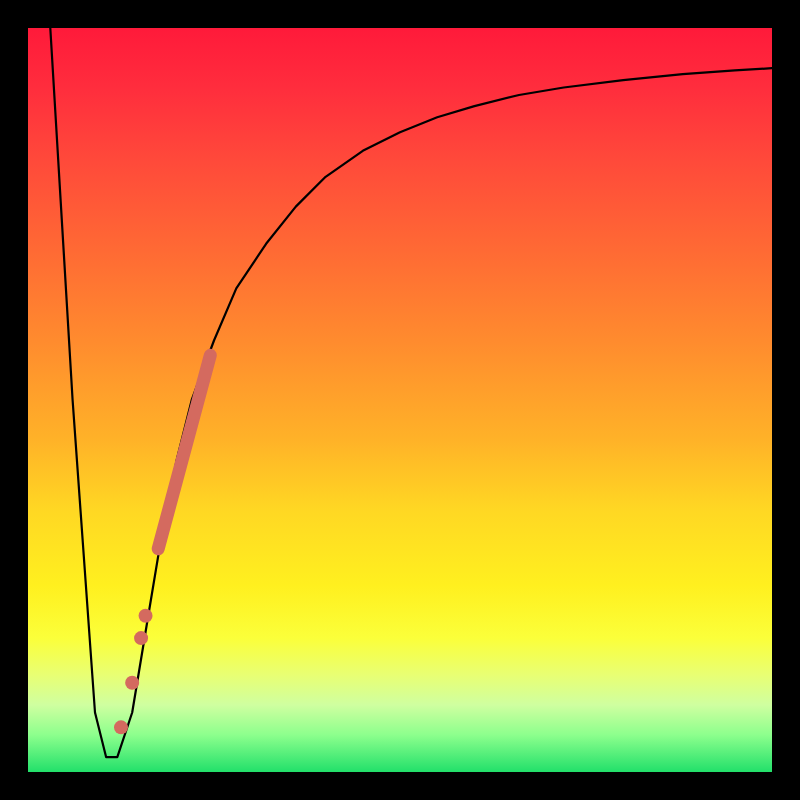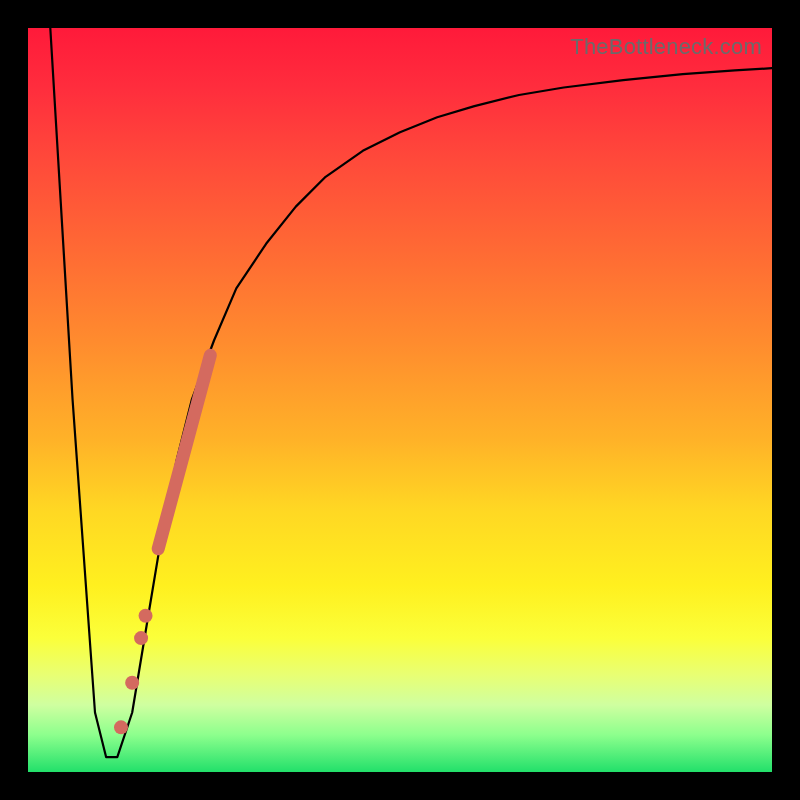--- a/index.html
+++ b/index.html
@@ -74,21 +74,20 @@
   .salmon-dot {
     fill: #d46a5f;
   }
 </style>
 </head>
 <body>
 
 <div class="frame">
   <div class="plot">
 
-    <div class="watermark">TheBottleneck.com</div>
 
     <svg class="curve" viewBox="0 0 744 744">
       <path class="curve-path" d="M22.3 0.0 L44.6 372.0 L67.0 684.5 L78.1 729.1 L89.3 729.1 L104.2 684.5 L119.0 595.2 L133.9 505.9 L148.8 431.5 L163.7 372.0 L186.0 312.5 L208.3 260.4 L238.1 215.8 L267.8 178.6 L297.6 148.8 L334.8 122.8 L372.0 104.2 L409.2 89.3 L446.4 78.1 L491.0 67.0 L535.7 59.5 L595.2 52.1 L654.7 46.1 L706.8 42.4 L744.0 40.2"></path>
       <line class="salmon-seg" x1="130.2" y1="520.8" x2="182.28" y2="327.35999999999996"></line>
       <g>
           <circle class="salmon-dot" cx="113.088" cy="610.08" r="7"></circle>
           <circle class="salmon-dot" cx="117.552" cy="587.76" r="7"></circle>
           <circle class="salmon-dot" cx="104.16000000000001" cy="654.72" r="7"></circle>
           <circle class="salmon-dot" cx="93" cy="699.36" r="7"></circle>
         </g>

